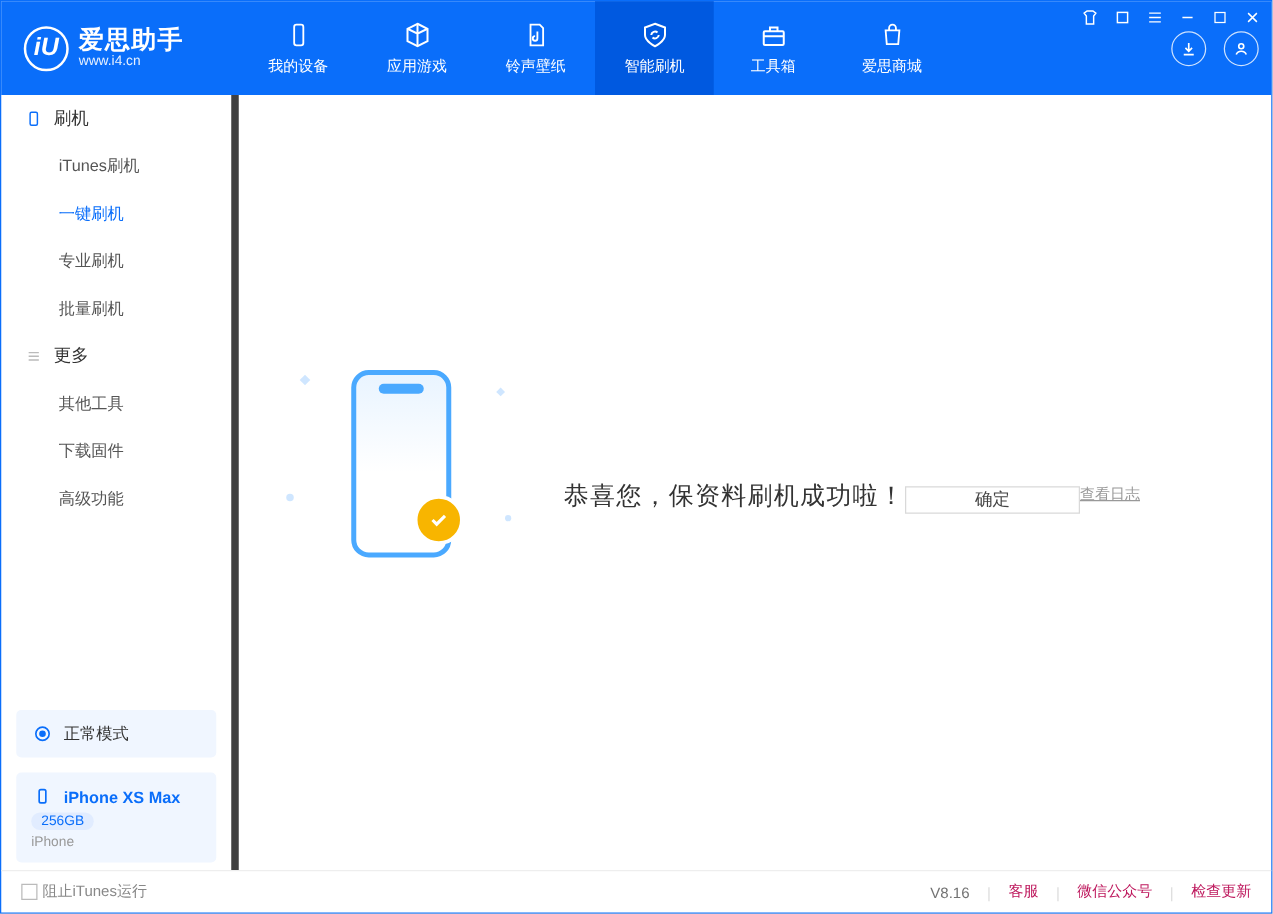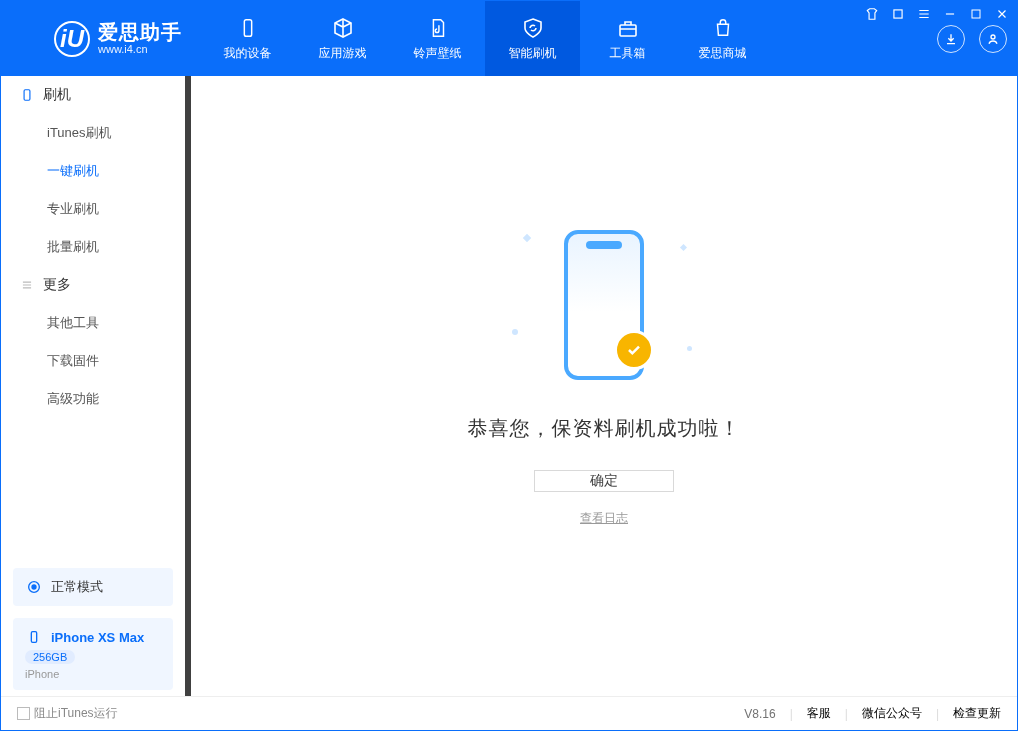--- a/index.html
+++ b/index.html
@@ -30,24 +30,23 @@
     display: flex;
     align-items: center;
     padding: 0 18px;
     min-width: 190px;
   }
   .logo-circle {
     width: 36px; height: 36px;
     border: 2px solid #fff;
     border-radius: 50%;
     display:flex; align-items:center; justify-content:center;
-    font-weight:700; font-size:24px;
+    font-weight:700; font-size:20px;
     font-style: italic;
     margin-right: 8px;
-    margin-left: 35px;
   }
   .logo-text { display:flex; flex-direction:column; line-height:1.1;}
   .logo-title { font-size:20px; font-weight:600; letter-spacing:1px;}
   .logo-sub { font-size:11px; opacity:.9; }
   .nav-tabs { display:flex; align-items:stretch; }
   .nav-tab {
     width: 95px;
     display:flex; flex-direction:column; align-items:center; justify-content:center;
     cursor:pointer;
     font-size:12px;
@@ -127,21 +126,21 @@
     margin:8px 8px 8px 8px;
     padding:10px 8px;
     display:flex; gap:18px; align-items:center;
     font-size:12px; color:#888;
   }
   .chk-box {
     width:13px; height:13px; border:1px solid #bbb; margin-right:4px; display:inline-block; vertical-align:middle;
   }
   
   .main {
-    flex:1; display:flex; flex-direction:column; align-items:center; justify-content:center;
+    flex:1; display:flex; flex-direction:row; align-items:center; justify-content:flex-start;
     position:relative;
   }
   .illus {
     width:260px; height:180px; position:relative;
     margin-top:-30px;
     display:flex; align-items:center; justify-content:center;
   }
   .phone {
     width:80px; height:150px; border-radius:14px;
     border:4px solid #4aa9ff;
@@ -180,21 +179,21 @@
   
   .statusbar {
     height:34px; border-top:1px solid #eee;
     display:flex; align-items:center; padding:0 16px;
     font-size:12px; color:#888;
   }
   .statusbar .left { display:flex; align-items:flex-start; gap:6px;}
   .statusbar .right { margin-left:auto; display:flex; align-items:center; gap:14px;}
   .statusbar .divider { color:#ddd; }
   .statusbar .ver { color:#737373; }
-  .statusbar a { color:#000000; text-decoration:none; cursor:pointer;}
+  .statusbar a { color:#be185d; text-decoration:none; cursor:pointer;}
 </style>
 </head>
 <body>
 
 <div class="app-frame">
 
   <div class="header">
     <div class="titlebar-sys">
       <span class="sys-btn">
           <svg width="14" height="14" viewBox="0 0 24 24" stroke="#fff" fill="none" stroke-width="2">

